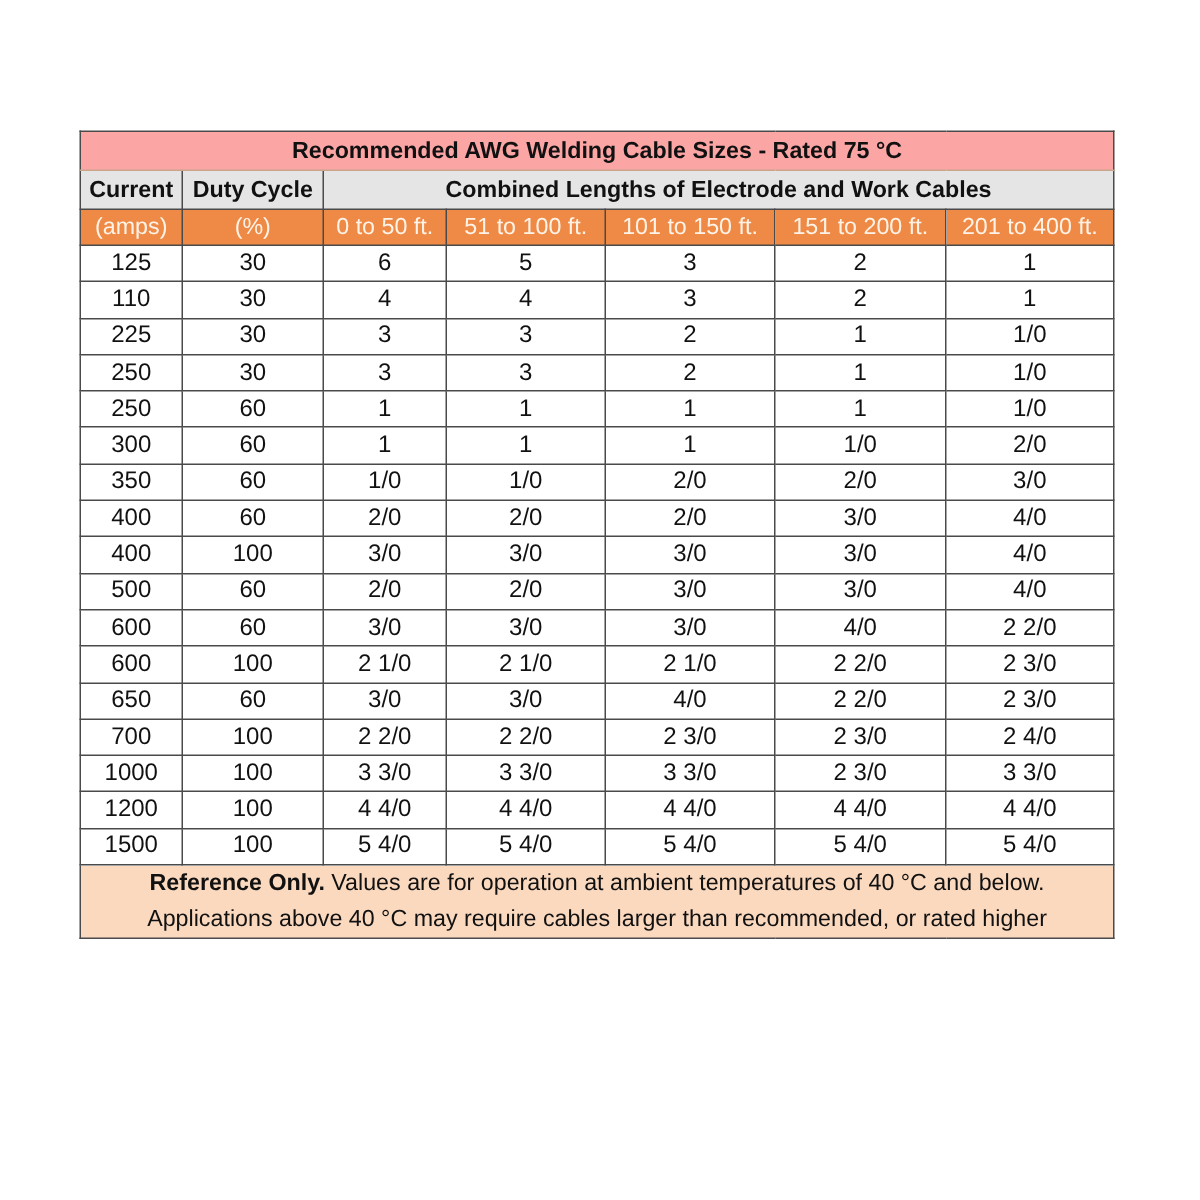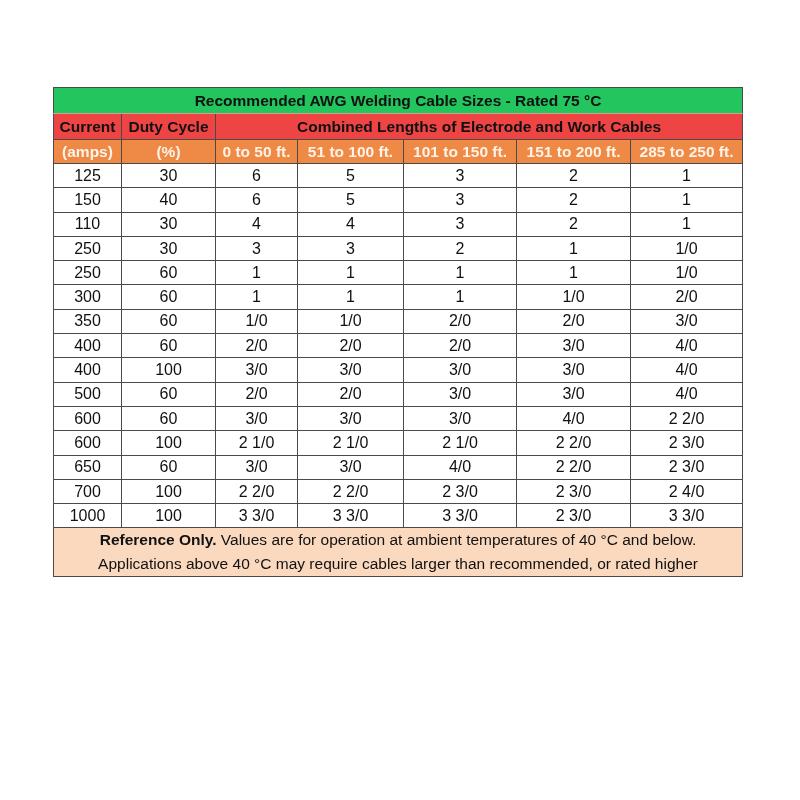--- a/index.html
+++ b/index.html
@@ -1,22 +1,22 @@
 <!DOCTYPE html>
 <html><head>
   <meta charset="utf-8">
   <style>
     html, body { margin: 0; padding: 0; background: #ffffff; }
     body { width: 800px; height: 800px; position: relative; font-family: "Liberation Sans", sans-serif; }
     .wrap { position: absolute; left: 53px; top: 87px; width: 689px; }
     table { border-collapse: collapse; width: 689px; table-layout: fixed; }
     td, th { border: 1.5px solid #4a4a4a; text-align: center; padding: 0; font-size: 15.5px; color: #111; font-weight: normal; white-space: nowrap; overflow: hidden; }
-    .title-row th { background: #22c55e; height: 25px; font-weight: bold; font-size: 15.5px; border-bottom: 1px solid #caa58a; }
-    .head2 th { background: #ef4444; height: 25px; font-weight: bold; font-size: 15.5px; }
-    .head3 th { background: #ee8a45; color: #fff3e8; height: 23px; font-weight: bold; font-size: 15.5px; }
+    .title-row th { background: #fca5a5; height: 25px; font-weight: bold; font-size: 15.5px; border-bottom: 1px solid #caa58a; }
+    .head2 th { background: #e5e5e5; height: 25px; font-weight: bold; font-size: 15.5px; }
+    .head3 th { background: #ee8a45; color: #fff3e8; height: 23px; font-weight: normal; font-size: 15.5px; }
     tbody td { height: 23.3px; background: #ffffff; font-size: 16px; }
     .foot td { background: #fbd9bf; text-align: center; font-size: 15.5px; line-height: 24px; padding: 0 2px; white-space: normal; }
     .foot b { font-weight: bold; }
   </style>
 </head>
 <body>
 
 <div class="wrap">
   <table>
     <colgroup>
@@ -37,50 +37,50 @@
         <th>Duty Cycle</th>
         <th colspan="5">Combined Lengths of Electrode and Work Cables</th>
       </tr>
       <tr class="head3">
         <th>(amps)</th>
         <th>(%)</th>
         <th>0 to 50 ft.</th>
         <th>51 to 100 ft.</th>
         <th>101 to 150 ft.</th>
         <th>151 to 200 ft.</th>
-        <th>285 to 250 ft.</th>
+        <th>201 to 400 ft.</th>
       </tr>
     </thead>
     <tbody id="tbody">
         <tr>
           <td>125</td>
           <td>30</td>
           <td>6</td>
           <td>5</td>
           <td>3</td>
           <td>2</td>
           <td>1</td>
         </tr>
         <tr>
-          <td>150</td>
-          <td>40</td>
-          <td>6</td>
-          <td>5</td>
-          <td>3</td>
-          <td>2</td>
-          <td>1</td>
-        </tr>
-        <tr>
           <td>110</td>
           <td>30</td>
           <td>4</td>
           <td>4</td>
           <td>3</td>
           <td>2</td>
           <td>1</td>
+        </tr>
+        <tr>
+          <td>225</td>
+          <td>30</td>
+          <td>3</td>
+          <td>3</td>
+          <td>2</td>
+          <td>1</td>
+          <td>1/0</td>
         </tr>
         <tr>
           <td>250</td>
           <td>30</td>
           <td>3</td>
           <td>3</td>
           <td>2</td>
           <td>1</td>
           <td>1/0</td>
         </tr>
@@ -175,20 +175,38 @@
           <td>2 4/0</td>
         </tr>
         <tr>
           <td>1000</td>
           <td>100</td>
           <td>3 3/0</td>
           <td>3 3/0</td>
           <td>3 3/0</td>
           <td>2 3/0</td>
           <td>3 3/0</td>
+        </tr>
+        <tr>
+          <td>1200</td>
+          <td>100</td>
+          <td>4 4/0</td>
+          <td>4 4/0</td>
+          <td>4 4/0</td>
+          <td>4 4/0</td>
+          <td>4 4/0</td>
+        </tr>
+        <tr>
+          <td>1500</td>
+          <td>100</td>
+          <td>5 4/0</td>
+          <td>5 4/0</td>
+          <td>5 4/0</td>
+          <td>5 4/0</td>
+          <td>5 4/0</td>
         </tr>
       </tbody>
     <tfoot>
       <tr class="foot">
         <td colspan="7">
           <b>Reference Only.</b><span> Values are for operation at ambient temperatures of 40 °C and below.</span><br>
           <span>Applications above 40 °C may require cables larger than recommended, or rated higher</span>
         </td>
       </tr>
     </tfoot>

